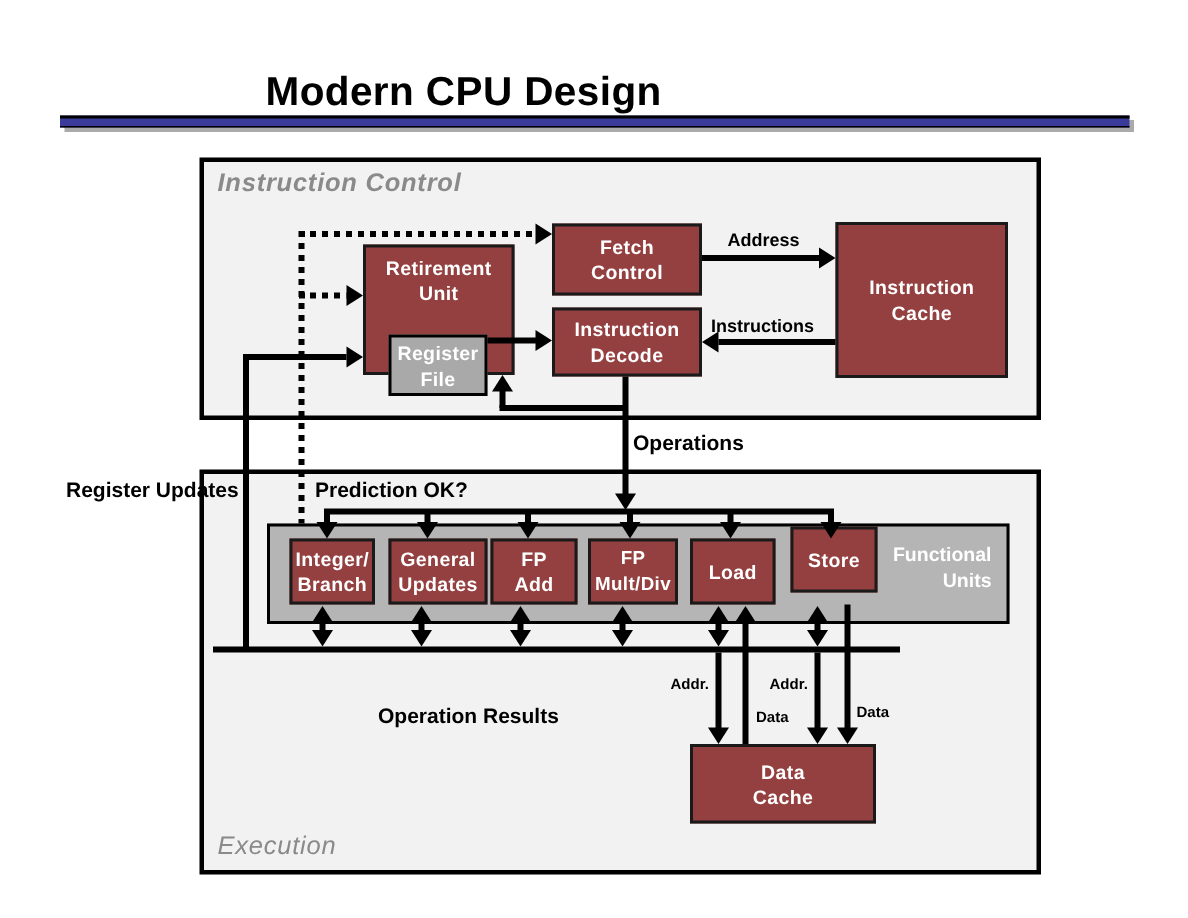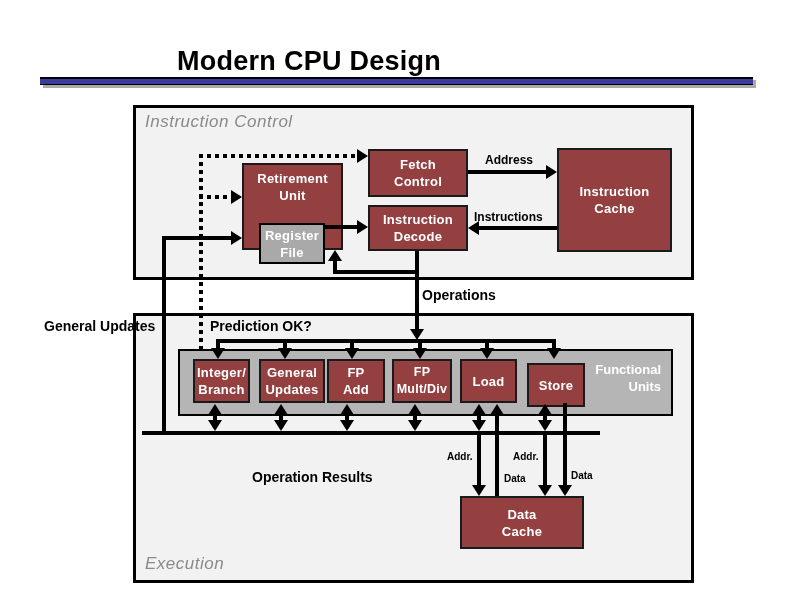--- a/index.html
+++ b/index.html
@@ -30,21 +30,21 @@
   .lbl12{font-size:12px;font-weight:bold;color:#000;white-space:nowrap;}
   .lbl10{font-size:10px;font-weight:bold;color:#000;white-space:nowrap;}
 </style>
 </head>
 <body>
 
 <div class="abs title" style="left:177px;top:46px;">Modern CPU Design</div>
 <div class="abs titlebar" style="left:40px;top:77px;width:713px;height:8px;"></div>
 
 <div class="abs section" style="left:133px;top:105px;width:561px;height:175px;"></div>
-<div class="abs seclabel" style="left:145px;top:112px;">Instruction Control</div>
+<div class="abs seclabel" style="left:145px;top:112px;font-weight:bold;">Instruction Control</div>
 
 <div class="abs section" style="left:133px;top:313px;width:561px;height:270px;"></div>
 <div class="abs seclabel" style="left:145px;top:554px;">Execution</div>
 
 <div class="abs red-box top-align" style="left:242px;top:163px;width:101px;height:87px;">
   <span>Retirement</span>
   <span>Unit</span>
 </div>
 <div class="abs red-box gray-box" style="left:259px;top:207px;width:66px;height:41px;border:2px solid #000;">
   <span>Register</span>
@@ -82,21 +82,21 @@
   <span>Add</span>
 </div>
 <div class="abs red-box" style="left:392px;top:359px;width:60px;height:44px;font-size:12.5px;">
   <span>FP</span>
   <span>Mult/Div</span>
 </div>
 <div class="abs red-box" style="left:460px;top:359px;width:57px;height:44px;">
   <span>Load</span>
   <span></span>
 </div>
-<div class="abs red-box" style="left:527px;top:363px;width:58px;height:44px;">
+<div class="abs red-box" style="left:527px;top:351px;width:58px;height:44px;">
   <span>Store</span>
   <span></span>
 </div>
 
 <div class="abs red-box" style="left:460px;top:496px;width:124px;height:53px;">
   <span>Data</span>
   <span>Cache</span>
 </div>
 
 <div class="abs dot-v" style="left:199px;top:154px;width:4px;height:195px;"></div>
@@ -165,19 +165,19 @@
 <div class="abs line" style="left:543px;top:435px;width:4px;height:51px;"></div>
 <div class="abs ad" style="left:538px;top:485px;"></div>
 <div class="abs line" style="left:563px;top:403px;width:4px;height:83px;"></div>
 <div class="abs ad" style="left:558px;top:485px;"></div>
 
 <div class="abs line" style="left:142px;top:431px;width:458px;height:4px;"></div>
 
 <div class="abs lbl12" style="left:485px;top:153px;">Address</div>
 <div class="abs lbl12" style="left:474px;top:210px;">Instructions</div>
 <div class="abs lbl" style="left:422px;top:256px;">Operations</div>
-<div class="abs lbl" style="left:44px;top:287px;">General Updates</div>
+<div class="abs lbl" style="left:44px;top:287px;">Register Updates</div>
 <div class="abs lbl" style="left:210px;top:287px;">Prediction OK?</div>
 <div class="abs lbl" style="left:252px;top:438px;">Operation Results</div>
 <div class="abs lbl10" style="left:447px;top:451px;">Addr.</div>
 <div class="abs lbl10" style="left:513px;top:451px;">Addr.</div>
 <div class="abs lbl10" style="left:504px;top:473px;">Data</div>
 <div class="abs lbl10" style="left:571px;top:470px;">Data</div>
 
 </body></html>

